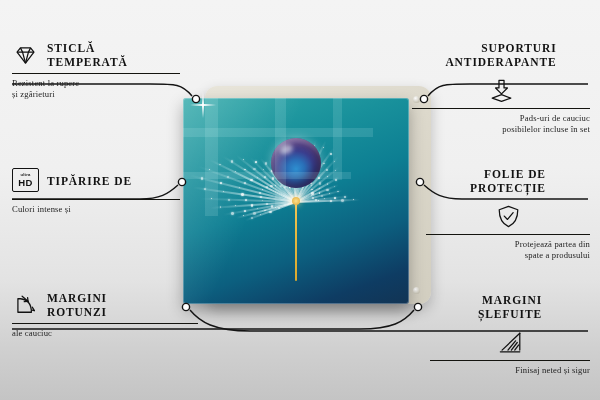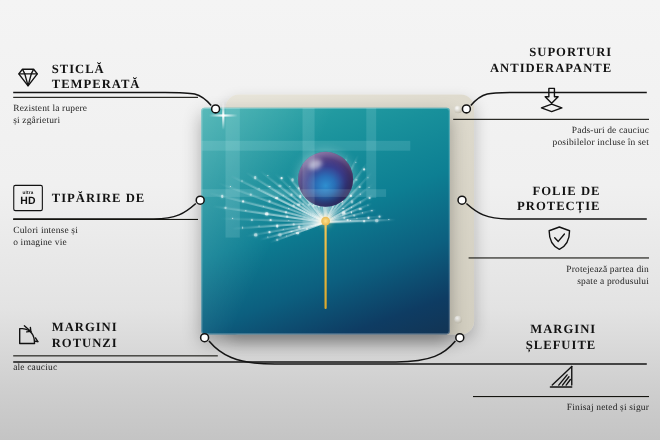--- a/index.html
+++ b/index.html
@@ -93,21 +93,21 @@
   .feat.right .sub{text-align:right;}
   .ico{flex:0 0 auto;width:27px;height:27px;display:block;}
   .hdbox{
     width:25px;height:22px;border:1.4px solid #121212;border-radius:2px;
     display:flex;flex-direction:column;align-items:center;justify-content:center;line-height:1;
   }
   .hdbox .u{font-family:"Liberation Sans",sans-serif;font-size:4.2px;font-weight:700;letter-spacing:.2px;color:#121212;}
   .hdbox .h{font-family:"Liberation Sans",sans-serif;font-size:9.5px;font-weight:700;letter-spacing:.3px;color:#121212;margin-top:.5px;}
 
   
-  #f-glass{left:12px;top:57px;width:168px;}
+  #f-glass{left:12px;top:42px;width:168px;}
   #f-hd{left:12px;top:168px;width:168px;}
   #f-edges{left:12px;top:292px;width:186px;}
   #f-pads{right:10px;top:42px;width:178px;}
   #f-foil{right:10px;top:168px;width:164px;}
   #f-polish{right:10px;top:294px;width:160px;}
   .feat.right{position:absolute;}
 </style>
 </head>
 <body>
 
@@ -326,21 +326,20 @@
           <span class="u">ultra</span>
           <span class="h">HD</span>
         </div>
       </div>
       <div>
         <div class="ttl">TIPĂRIRE DE</div>
       </div>
     </div>
     <div class="rule"></div>
     <div class="sub">Culori intense și</div>
-    <div class="sub">o imagine vie</div>
   </div>
 
   <div class="feat left" id="f-edges">
     <div class="head">
       <svg class="ico" viewBox="0 0 32 32">
         <g fill="none" stroke="#121212" stroke-width="1.5" stroke-linejoin="round" stroke-linecap="round">
           <path d="M7 8 L7 24 L23 24 C23 15 19 9 10 8 Z"></path>
           <path d="M12 5 L19 11"></path>
             <path d="M19 11 L14.5 11.5"></path>
             <path d="M19 11 L18.5 6.6"></path>

